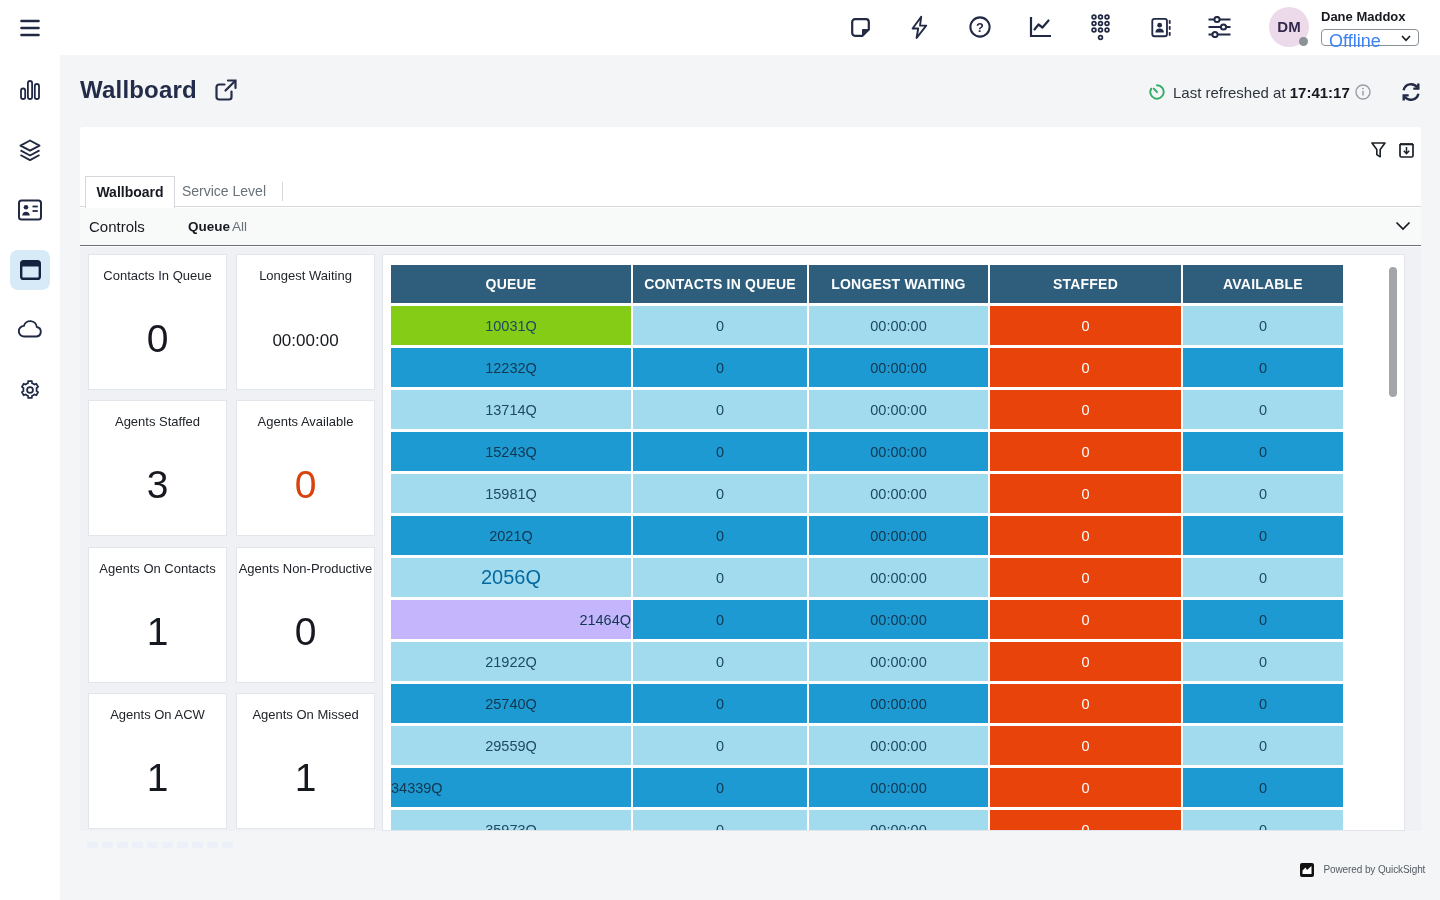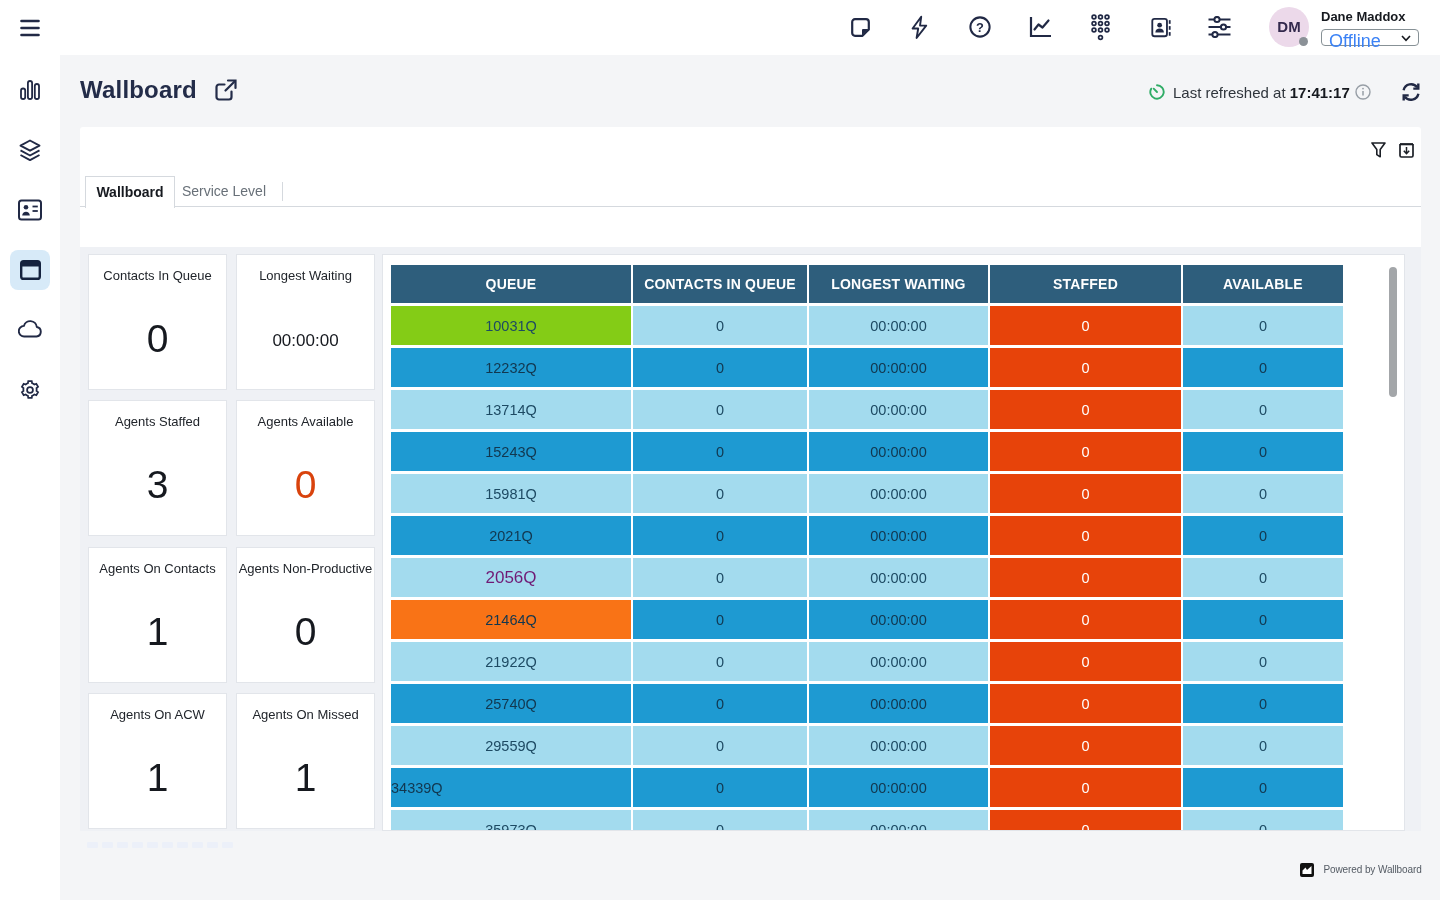--- a/index.html
+++ b/index.html
@@ -171,20 +171,28 @@
         <line x1="1" y1="1.2" x2="14" y2="1.2" stroke="#1b1f26" stroke-width="2.2"></line>
         <line x1="7.5" y1="4" x2="7.5" y2="10" stroke="#1b1f26" stroke-width="1.5"></line>
         <path d="M4.8 7.8 L7.5 10.6 L10.2 7.8" fill="none" stroke="#1b1f26" stroke-width="1.5"></path>
       </svg>
 
       <div class="abs" style="left:0;top:49px;width:1341px;height:31px;border-bottom:1px solid #d5d9de;"></div>
       <div class="abs" style="left:5px;top:49px;width:90px;height:32px;background:#fff;border:1px solid #d5d9de;border-bottom:none;text-align:center;line-height:30px;font-size:14px;font-weight:bold;color:#16191f;">Wallboard</div>
       <div class="abs" style="left:95px;top:49px;width:98px;height:31px;text-align:center;line-height:30px;font-size:14px;color:#687078;">Service Level</div>
       <div class="abs" style="left:202px;top:55px;width:1px;height:19px;background:#d5d9de;"></div>
 
+      <div class="abs" style="left:0;top:81px;width:1341px;height:38px;background:#f8f9f9;border-bottom:1px solid #687078;">
+        <span class="abs" style="left:9px;top:10px;font-size:15px;color:#16191f;">Controls</span>
+        <span class="abs" style="left:108px;top:11px;font-size:13.5px;font-weight:bold;color:#16191f;">Queue</span>
+        <span class="abs" style="left:152px;top:11px;font-size:13.5px;color:#687078;">All</span>
+        <svg class="abs" style="left:1315px;top:13px" width="16" height="10" viewBox="0 0 16 10">
+            <path d="M1.5 1.5 L8 8 L14.5 1.5" fill="none" stroke="#16191f" stroke-width="1.7"></path>
+          </svg>
+      </div>
 
       <div class="abs" style="left:0;top:120px;width:1341px;height:584px;background:#eff1f5;">
 
         <div class="abs kpi" style="left:8px;top:7px;">
             <div class="kt">Contacts In Queue</div>
             <div class="kv">0</div>
           </div>
         <div class="abs kpi" style="left:156px;top:7px;">
             <div class="kt">Longest Waiting</div>
             <div class="kv" style="font-size:17px;top:76px;">00:00:00</div>
@@ -261,28 +269,28 @@
                     <td style="height:39px;background:#a3dbee;color:#1d4a63;font-size:14.5px;text-align:center;">0</td>
                   </tr>
                   <tr>
                     <td style="height:39px;background:#1e9ad2;color:#12374f;font-size:14.5px;text-align:center;">2021Q</td>
                     <td style="height:39px;background:#1e9ad2;color:#12374f;font-size:14.5px;text-align:center;">0</td>
                     <td style="height:39px;background:#1e9ad2;color:#12374f;font-size:14.5px;text-align:center;">00:00:00</td>
                     <td style="height:39px;background:#e7430a;color:#fff;font-size:14.5px;text-align:center;">0</td>
                     <td style="height:39px;background:#1e9ad2;color:#12374f;font-size:14.5px;text-align:center;">0</td>
                   </tr>
                   <tr>
-                    <td style="height:39px;background:#a3dbee;color:#701a75;font-size:17px;text-align:center;">2056Q</td>
-                    <td style="height:39px;background:#a3dbee;color:#1d4a63;font-size:14.5px;text-align:center;">0</td>
-                    <td style="height:39px;background:#a3dbee;color:#1d4a63;font-size:14.5px;text-align:center;">00:00:00</td>
-                    <td style="height:39px;background:#e7430a;color:#fff;font-size:14.5px;text-align:center;">0</td>
-                    <td style="height:39px;background:#a3dbee;color:#1d4a63;font-size:14.5px;text-align:center;">0</td>
-                  </tr>
-                  <tr>
-                    <td style="height:39px;background:#f97316;color:#12374f;font-size:14.5px;text-align:center;">21464Q</td>
+                    <td style="height:39px;background:#a3dbee;color:#0369a1;font-size:20px;text-align:center;">2056Q</td>
+                    <td style="height:39px;background:#a3dbee;color:#1d4a63;font-size:14.5px;text-align:center;">0</td>
+                    <td style="height:39px;background:#a3dbee;color:#1d4a63;font-size:14.5px;text-align:center;">00:00:00</td>
+                    <td style="height:39px;background:#e7430a;color:#fff;font-size:14.5px;text-align:center;">0</td>
+                    <td style="height:39px;background:#a3dbee;color:#1d4a63;font-size:14.5px;text-align:center;">0</td>
+                  </tr>
+                  <tr>
+                    <td style="height:39px;background:#c4b5fd;color:#12374f;font-size:14.5px;text-align:right;">21464Q</td>
                     <td style="height:39px;background:#1e9ad2;color:#12374f;font-size:14.5px;text-align:center;">0</td>
                     <td style="height:39px;background:#1e9ad2;color:#12374f;font-size:14.5px;text-align:center;">00:00:00</td>
                     <td style="height:39px;background:#e7430a;color:#fff;font-size:14.5px;text-align:center;">0</td>
                     <td style="height:39px;background:#1e9ad2;color:#12374f;font-size:14.5px;text-align:center;">0</td>
                   </tr>
                   <tr>
                     <td style="height:39px;background:#a3dbee;color:#1d4a63;font-size:14.5px;text-align:center;">21922Q</td>
                     <td style="height:39px;background:#a3dbee;color:#1d4a63;font-size:14.5px;text-align:center;">0</td>
                     <td style="height:39px;background:#a3dbee;color:#1d4a63;font-size:14.5px;text-align:center;">00:00:00</td>
                     <td style="height:39px;background:#e7430a;color:#fff;font-size:14.5px;text-align:center;">0</td>
@@ -336,21 +344,21 @@
         <span style="float:left;width:11px;height:6px;background:#ecf0f9;margin-right:4px;border-radius:1px;"></span>
         <span style="float:left;width:11px;height:6px;background:#ecf0f9;margin-right:4px;border-radius:1px;"></span>
         <span style="float:left;width:11px;height:6px;background:#ecf0f9;margin-right:4px;border-radius:1px;"></span>
       </div>
 
     <div class="abs" style="left:1240px;top:805px;height:14px;">
       <svg width="14" height="14" viewBox="0 0 14 14" style="display:inline-block;vertical-align:middle;">
         <rect x="0" y="0" width="14" height="14" rx="2" fill="#111"></rect>
         <path d="M2.5 11 L2.5 7.5 L5.5 4.5 L7 7 L11.5 3 L11.5 11 Z" fill="#fff"></path>
       </svg>
-      <span style="font-size:10px;color:#545b64;vertical-align:middle;margin-left:5px;letter-spacing:-0.1px;">Powered by Wallboard</span>
+      <span style="font-size:10px;color:#545b64;vertical-align:middle;margin-left:5px;letter-spacing:-0.1px;">Powered by QuickSight</span>
     </div>
   </div>
 </div>
 
 <style>
   .kpi { width:139px;height:136px;background:#fff;border:1px solid #e2e5ea; }
   .kt { position:absolute;top:13px;left:0;width:100%;text-align:center;font-size:13px;color:#21252b;white-space:nowrap; }
   .kv { position:absolute;top:62px;left:0;width:100%;text-align:center;font-size:39px;color:#16191f; }
 </style>
 

